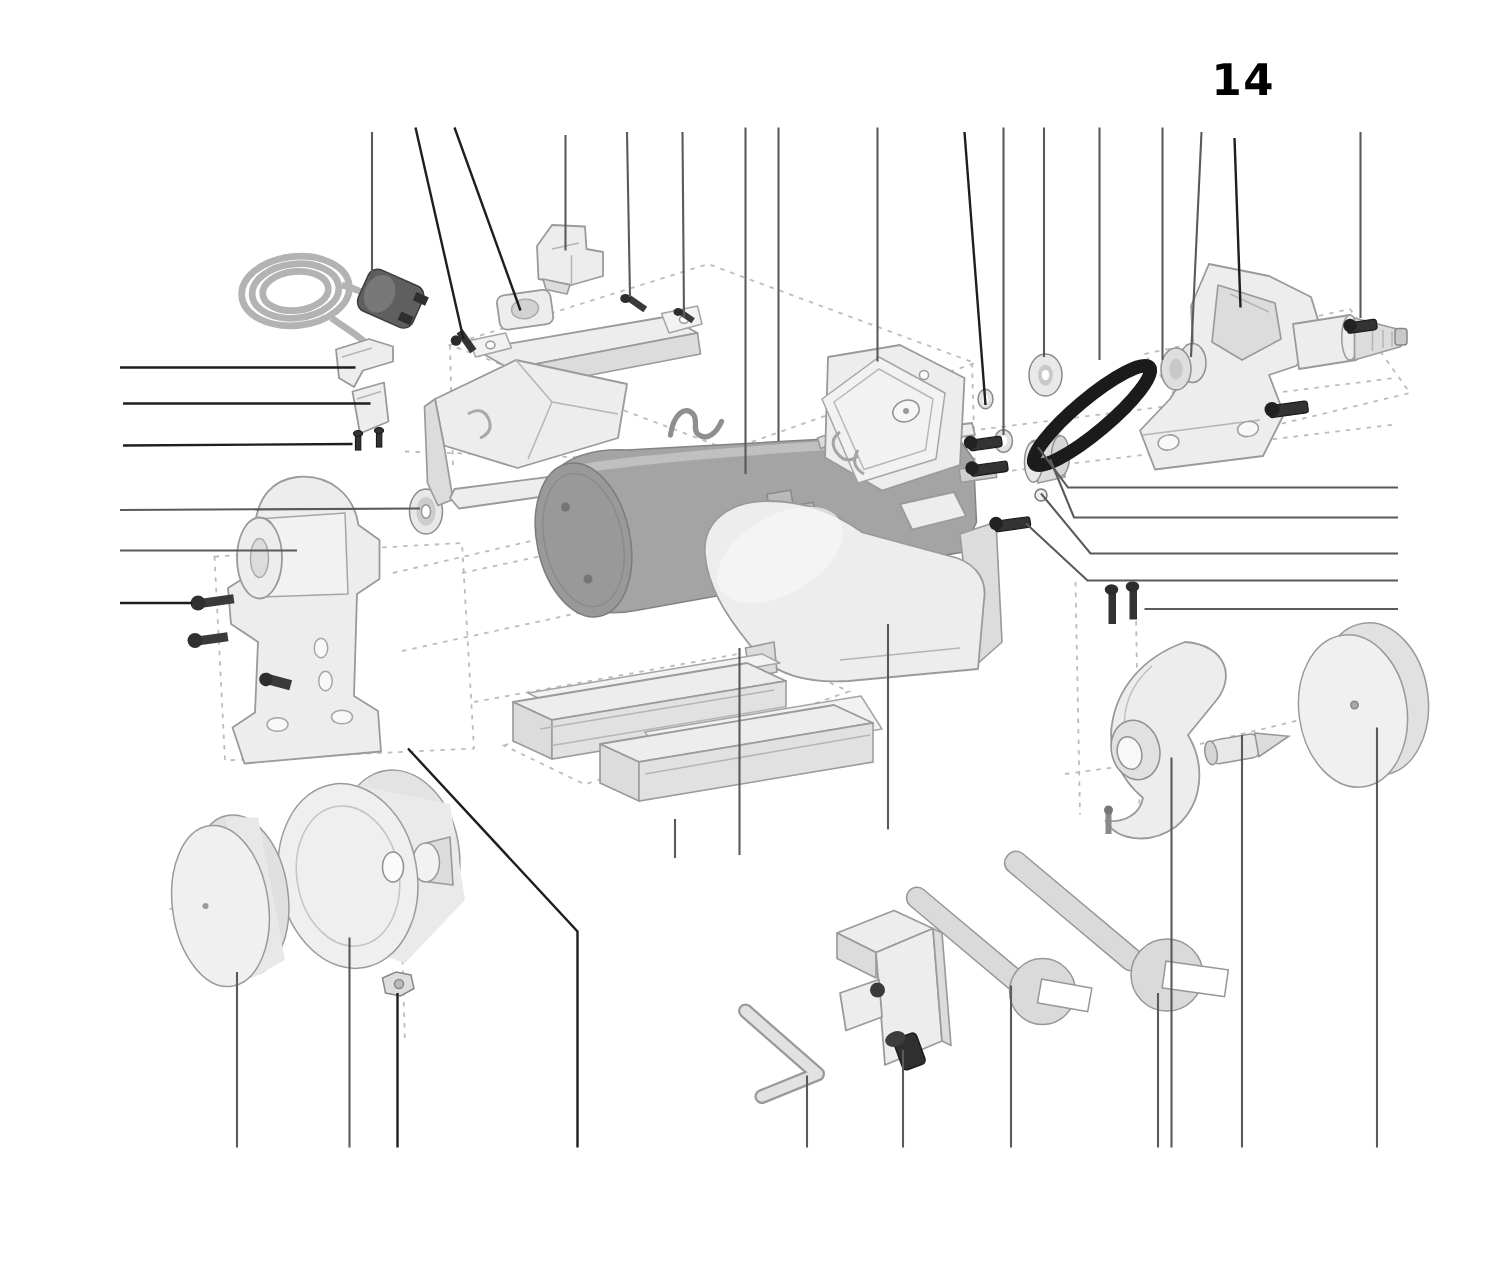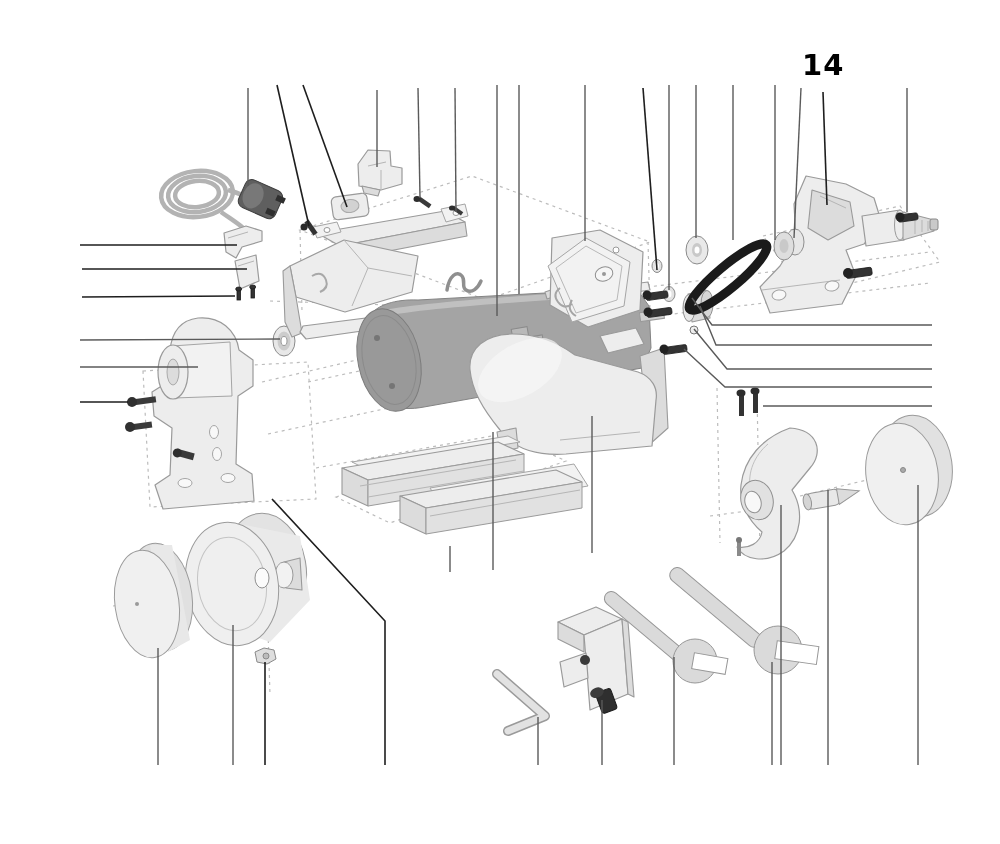--- a/index.html
+++ b/index.html
@@ -1,19 +1,19 @@
 <!DOCTYPE html>
 <html><head>
 <meta charset="utf-8">
 <style>
   html,body{margin:0;padding:0;background:#ffffff;}
   .stage{position:relative;width:1000px;height:844px;background:#ffffff;overflow:hidden;
          font-family:"DejaVu Sans","Liberation Sans",sans-serif;}
   .stage svg{position:absolute;left:0;top:0;}
-  .callout{position:absolute;left:802px;top:48px;width:48px;text-align:left;
+  .callout{position:absolute;left:802px;top:36px;width:48px;text-align:right;
            font-size:29px;font-weight:bold;color:#000;letter-spacing:1px;}
   .ld{stroke:#5a5a5a;stroke-width:1.4;fill:none;}
   .lk{stroke:#1e1e1e;stroke-width:1.6;fill:none;}
   .dg{stroke:#bcbcbc;stroke-width:1.2;fill:none;stroke-dasharray:3 4;}
   .p {fill:#ededed;stroke:#9a9a9a;stroke-width:1.2;stroke-linejoin:round;}
   .p2{fill:#dcdcdc;stroke:#9a9a9a;stroke-width:1.1;stroke-linejoin:round;}
   .p3{fill:#f2f2f2;stroke:#a5a5a5;stroke-width:1;stroke-linejoin:round;}
   .hw{fill:#333333;stroke:#1a1a1a;stroke-width:0.8;}
   .tl{stroke:#b5b5b5;stroke-width:1;fill:none;}
 </style>

